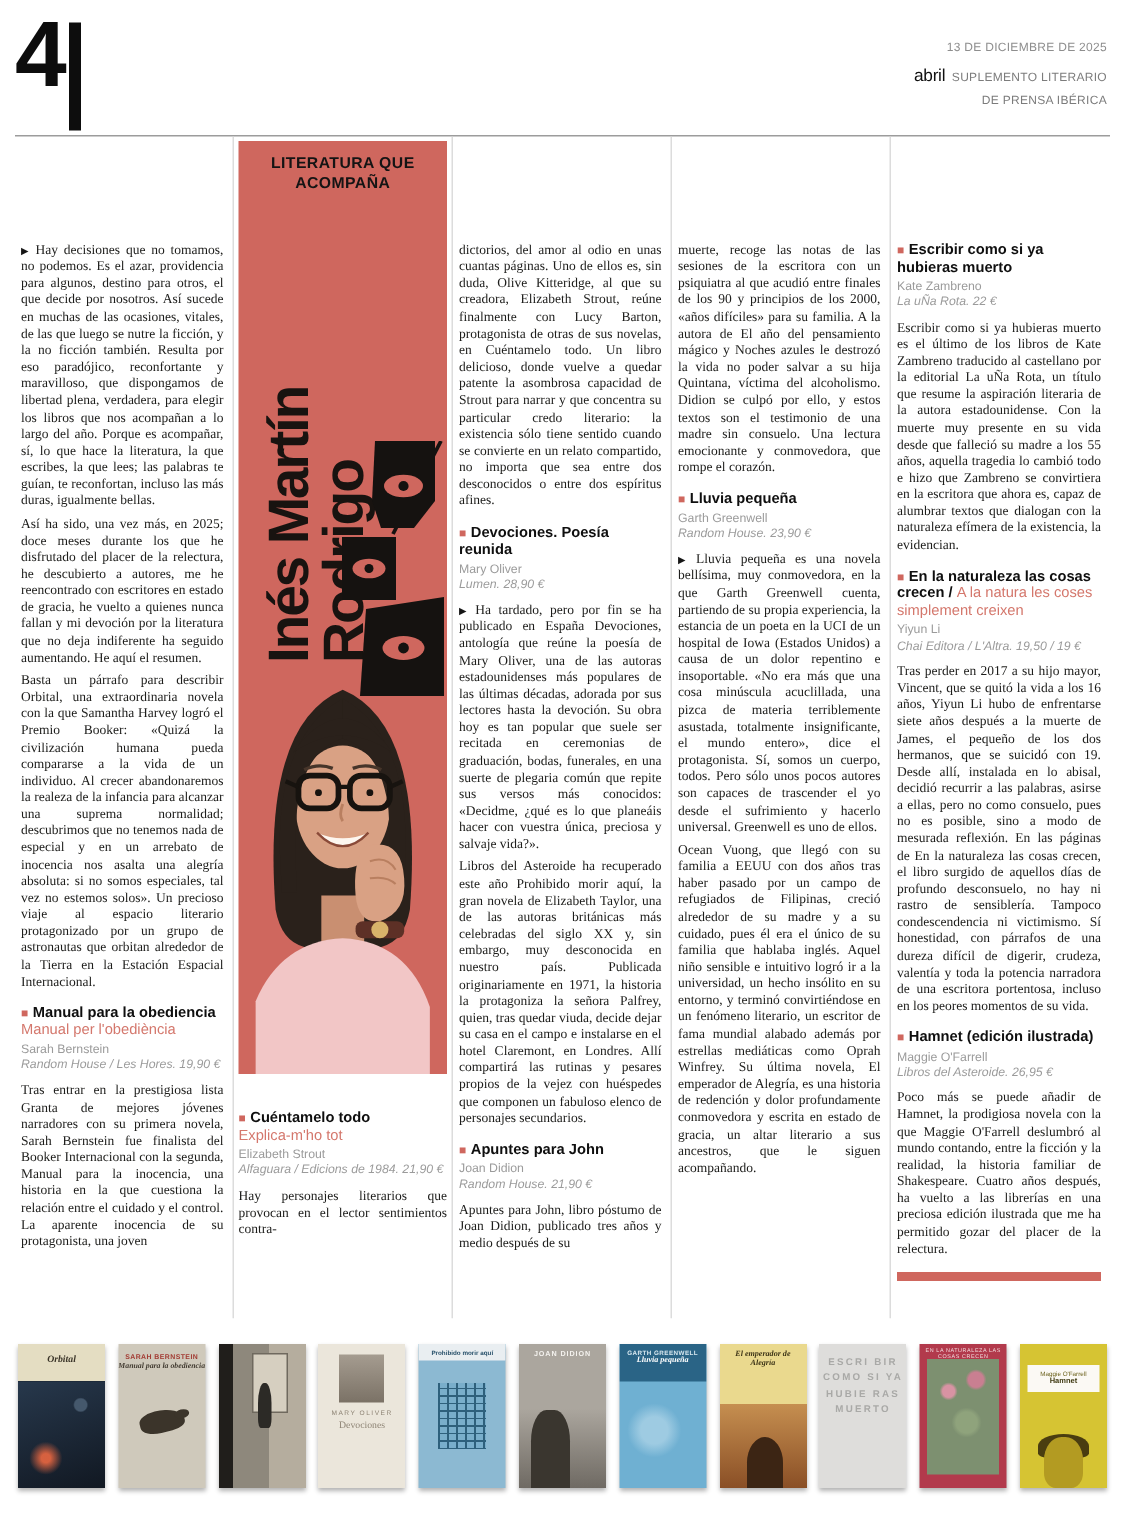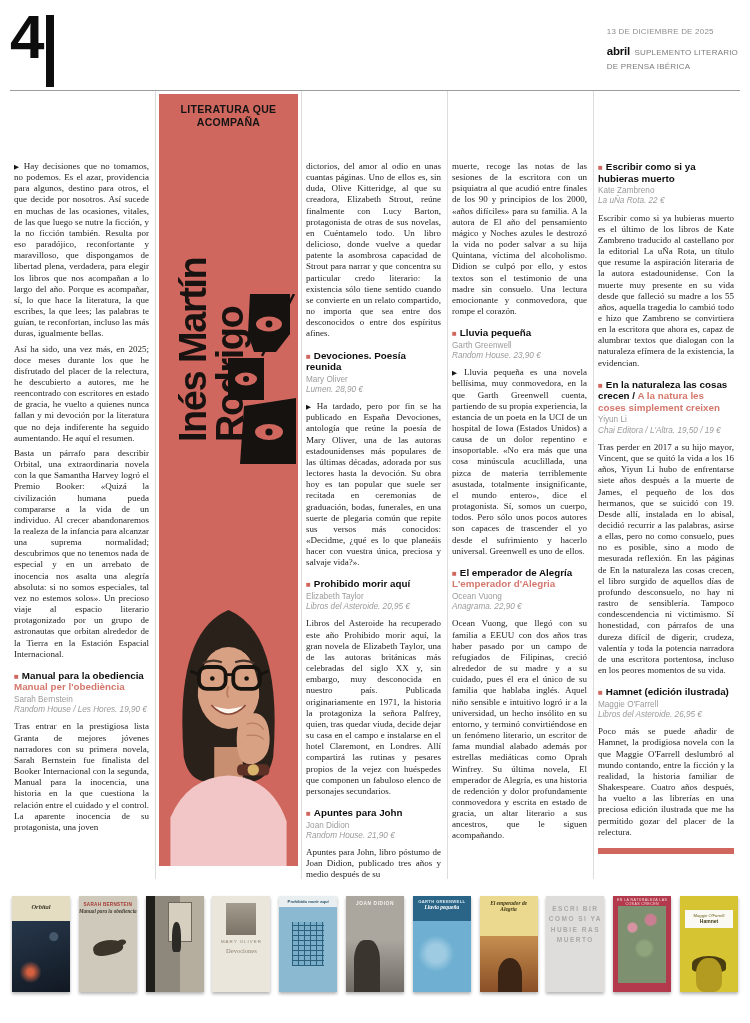--- a/index.html
+++ b/index.html
@@ -4,42 +4,42 @@
 <style>
   html,body{margin:0;padding:0;background:#fff;}
   .page{position:relative;width:750px;height:1023px;background:#fff;overflow:hidden;
         font-family:"Liberation Sans",sans-serif;color:#1d1d1b;}
   
   .header{box-sizing:border-box;height:90px;padding:12px 12px 0 10px;display:flex;
           justify-content:space-between;align-items:flex-start;}
   .pageno{display:flex;align-items:flex-start;}
   .pageno .num{font-size:62px;font-weight:800;line-height:.8;letter-spacing:-4px;color:#0d0d0d;}
   .pageno .bar{width:8px;height:72px;background:#0d0d0d;margin-left:6px;margin-top:3px;}
-  .masthead{text-align:left;padding-top:14px;line-height:1.45;}
+  .masthead{text-align:right;padding-top:14px;line-height:1.45;}
   .masthead .date{font-size:8px;color:#8e8e8e;letter-spacing:.2px;}
-  .masthead .brand{font-size:11.5px;font-weight:700;color:#101010;letter-spacing:-.2px;}
+  .masthead .brand{font-size:11.5px;font-weight:400;color:#101010;letter-spacing:-.2px;}
   .masthead .sup{font-size:8px;color:#7c7c7c;letter-spacing:.2px;}
   .rule{border-top:1px solid #9c9c9c;margin:0 10px;}
   
   .main{display:flex;margin:0 10px;height:788px;overflow:hidden;}
   .col{box-sizing:border-box;width:146px;padding:70px 6px 0 4px;overflow:hidden;}
   .col:not(:last-child){border-right:1px solid #dcdcdc;}
   .col.c-two{padding:3px 3px 0 3px;}
   .bt{font-family:"Liberation Serif",serif;font-size:9px;line-height:1.24;text-align:justify;
       color:#1d1d1b;margin:0 0 4px;}
   .arr{font-size:6.5px;margin-right:3px;color:#151515;}
   .sec{margin:10px 0 6px;}
   .sec-title{font-size:9.8px;font-weight:700;color:#0f0f0f;line-height:1.18;}
   .sq{color:var(--accent);font-size:8px;margin-right:3px;}
-  .alt{color:#d4776c;font-weight:700;}
+  .alt{color:#d4776c;font-weight:400;}
   .sec-author{font-size:8.2px;color:#9b9b9b;margin-top:2px;line-height:1.25;}
   .sec-pub{font-size:8.2px;color:#9b9b9b;font-style:italic;line-height:1.25;}
   .endbar{height:6px;background:var(--accent);margin-top:10px;}
   
-  .redblock{position:relative;height:772px;background:var(--accent);overflow:hidden;margin-bottom:24px;}
+  .redblock{position:relative;height:622px;background:var(--accent);overflow:hidden;margin-bottom:24px;}
   .kicker{font-size:10.5px;font-weight:800;color:#141414;text-align:center;text-transform:uppercase;
           padding:9px 10px 0;line-height:1.2;letter-spacing:.3px;}
   .vname{position:absolute;top:48px;left:16px;height:300px;display:flex;}
   .vname span{writing-mode:vertical-rl;transform:rotate(180deg);font-size:38px;font-weight:800;
               letter-spacing:-1.5px;line-height:.92;color:#181310;padding:0 1px;}
   .scribble{position:absolute;right:2px;top:200px;width:72px;height:170px;}
   .portrait{position:absolute;left:0;bottom:0;width:100%;height:285px;display:block;}
   
   .covers{display:flex;justify-content:space-between;margin:17px 12px 0;}
   .cover{position:relative;width:58px;height:96px;overflow:hidden;box-shadow:0 2px 3px rgba(0,0,0,.3);
@@ -208,51 +208,40 @@
     <div class="col">
       <p class="bt">dictorios, del amor al odio en unas cuantas páginas. Uno de ellos es, sin duda, Olive Kitteridge, al que su creadora, Elizabeth Strout, reúne finalmente con Lucy Barton, protagonista de otras de sus novelas, en Cuéntamelo todo. Un libro delicioso, donde vuelve a quedar patente la asombrosa capacidad de Strout para narrar y que concentra su particular credo literario: la existencia sólo tiene sentido cuando se convierte en un relato compartido, no importa que sea entre dos desconocidos o entre dos espíritus afines.</p>
 
       <div class="sec">
         <div class="sec-title"><span class="sq">■</span><span>Devociones. Poesía reunida</span></div>
         <div class="sec-author">Mary Oliver</div>
         <div class="sec-pub">Lumen. 28,90 €</div>
       </div>
       <p class="bt"><span class="arr">▶</span><span>Ha tardado, pero por fin se ha publicado en España Devociones, antología que reúne la poesía de Mary Oliver, una de las autoras estadounidenses más populares de las últimas décadas, adorada por sus lectores hasta la devoción. Su obra hoy es tan popular que suele ser recitada en ceremonias de graduación, bodas, funerales, en una suerte de plegaria común que repite sus versos más conocidos: «Decidme, ¿qué es lo que planeáis hacer con vuestra única, preciosa y salvaje vida?».</span></p>
 
-      <div class="sec">
-        <div class="sec-title"><span class="sq">■</span><span>Prohibido morir aquí</span></div>
-        <div class="sec-author">Elizabeth Taylor</div>
-        <div class="sec-pub">Libros del Asteroide. 20,95 €</div>
-      </div>
       <p class="bt">Libros del Asteroide ha recuperado este año Prohibido morir aquí, la gran novela de Elizabeth Taylor, una de las autoras británicas más celebradas del siglo XX y, sin embargo, muy desconocida en nuestro país. Publicada originariamente en 1971, la historia la protagoniza la señora Palfrey, quien, tras quedar viuda, decide dejar su casa en el campo e instalarse en el hotel Claremont, en Londres. Allí compartirá las rutinas y pesares propios de la vejez con huéspedes que componen un fabuloso elenco de personajes secundarios.</p>
 
       <div class="sec">
         <div class="sec-title"><span class="sq">■</span><span>Apuntes para John</span></div>
         <div class="sec-author">Joan Didion</div>
         <div class="sec-pub">Random House. 21,90 €</div>
       </div>
       <p class="bt">Apuntes para John, libro póstumo de Joan Didion, publicado tres años y medio después de su</p>
     </div>
 
     <div class="col">
       <p class="bt">muerte, recoge las notas de las sesiones de la escritora con un psiquiatra al que acudió entre finales de los 90 y principios de los 2000, «años difíciles» para su familia. A la autora de El año del pensamiento mágico y Noches azules le destrozó la vida no poder salvar a su hija Quintana, víctima del alcoholismo. Didion se culpó por ello, y estos textos son el testimonio de una madre sin consuelo. Una lectura emocionante y conmovedora, que rompe el corazón.</p>
 
       <div class="sec">
         <div class="sec-title"><span class="sq">■</span><span>Lluvia pequeña</span></div>
         <div class="sec-author">Garth Greenwell</div>
         <div class="sec-pub">Random House. 23,90 €</div>
       </div>
       <p class="bt"><span class="arr">▶</span><span>Lluvia pequeña es una novela bellísima, muy conmovedora, en la que Garth Greenwell cuenta, partiendo de su propia experiencia, la estancia de un poeta en la UCI de un hospital de Iowa (Estados Unidos) a causa de un dolor repentino e insoportable. «No era más que una cosa minúscula acuclillada, una pizca de materia terriblemente asustada, totalmente insignificante, el mundo entero», dice el protagonista. Sí, somos un cuerpo, todos. Pero sólo unos pocos autores son capaces de trascender el yo desde el sufrimiento y hacerlo universal. Greenwell es uno de ellos.</span></p>
 
-      <div class="sec">
-        <div class="sec-title"><span class="sq">■</span><span>El emperador de Alegría</span></div>
-        <div class="sec-title alt">L'emperador d'Alegria</div>
-        <div class="sec-author">Ocean Vuong</div>
-        <div class="sec-pub">Anagrama. 22,90 €</div>
-      </div>
       <p class="bt">Ocean Vuong, que llegó con su familia a EEUU con dos años tras haber pasado por un campo de refugiados de Filipinas, creció alrededor de su madre y a su cuidado, pues él era el único de su familia que hablaba inglés. Aquel niño sensible e intuitivo logró ir a la universidad, un hecho insólito en su entorno, y terminó convirtiéndose en un fenómeno literario, un escritor de fama mundial alabado además por estrellas mediáticas como Oprah Winfrey. Su última novela, El emperador de Alegría, es una historia de redención y dolor profundamente conmovedora y escrita en estado de gracia, un altar literario a sus ancestros, que le siguen acompañando.</p>
     </div>
 
     <div class="col">
       <div class="sec" style="margin-top:0">
         <div class="sec-title"><span class="sq">■</span><span>Escribir como si ya hubieras muerto</span></div>
         <div class="sec-author">Kate Zambreno</div>
         <div class="sec-pub">La uÑa Rota. 22 €</div>
       </div>
       <p class="bt">Escribir como si ya hubieras muerto es el último de los libros de Kate Zambreno traducido al castellano por la editorial La uÑa Rota, un título que resume la aspiración literaria de la autora estadounidense. Con la muerte muy presente en su vida desde que falleció su madre a los 55 años, aquella tragedia lo cambió todo e hizo que Zambreno se convirtiera en la escritora que ahora es, capaz de alumbrar textos que dialogan con la naturaleza efímera de la existencia, la evidencian.</p>

